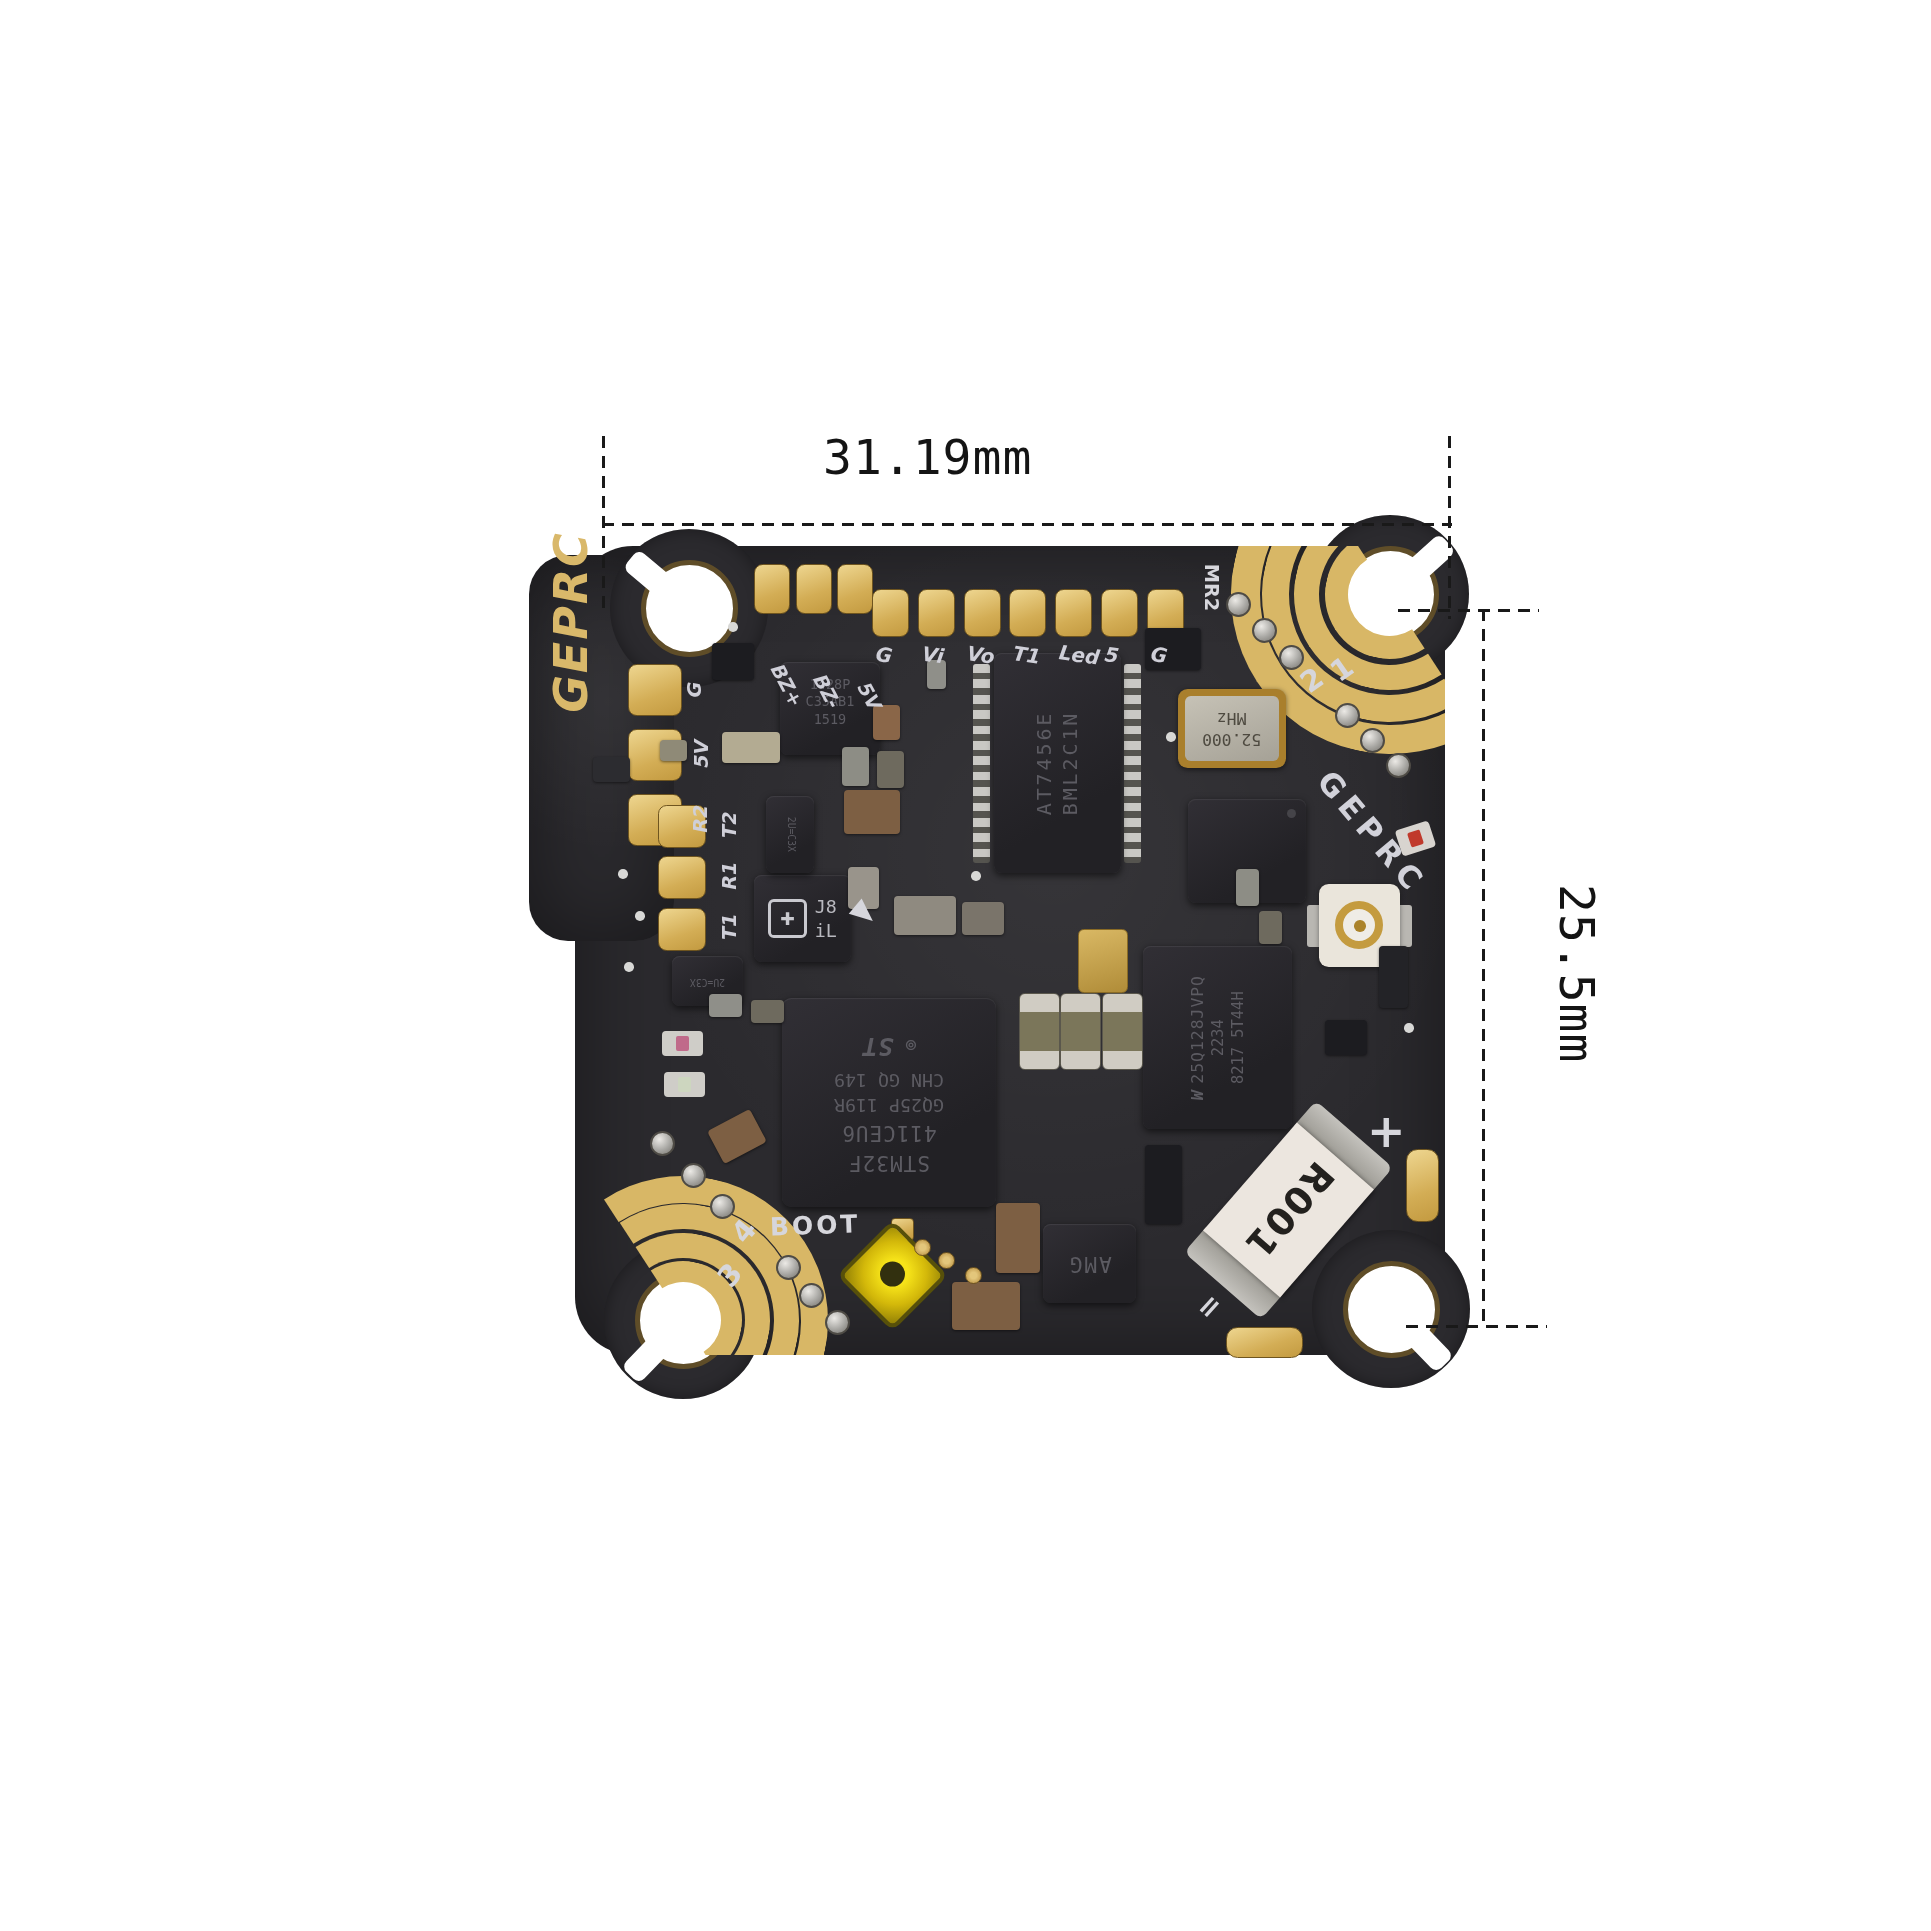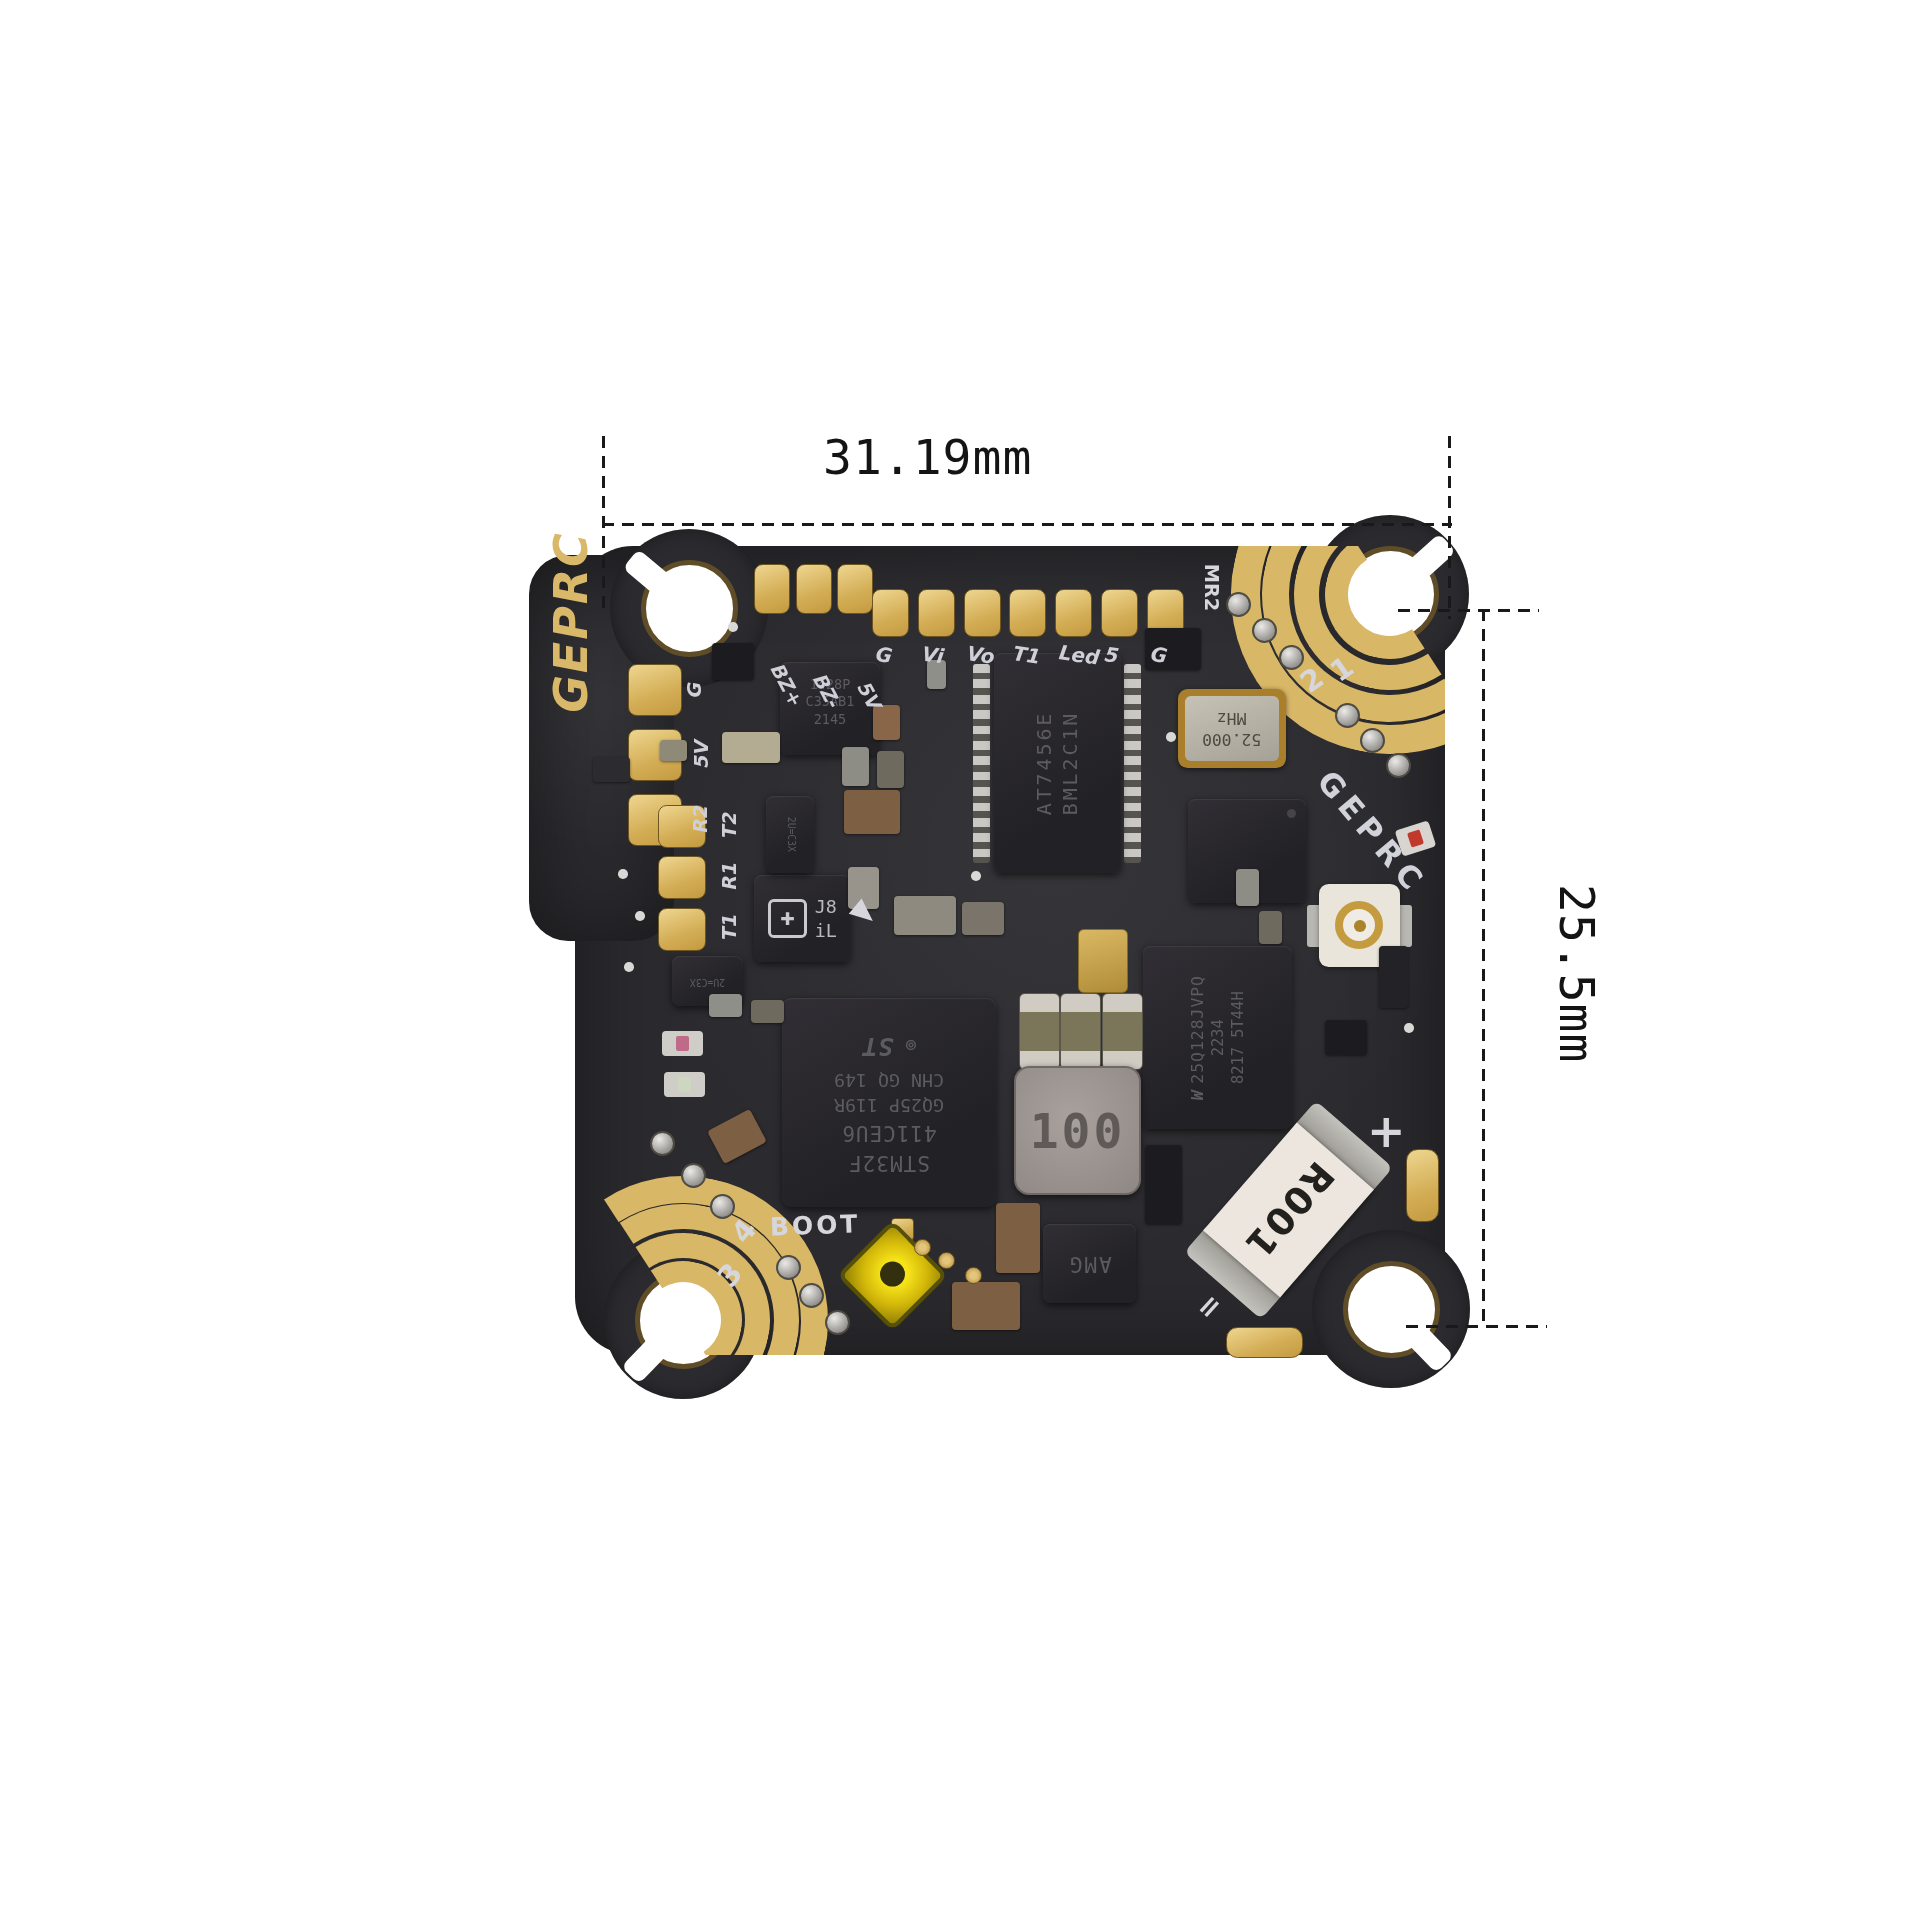--- a/index.html
+++ b/index.html
@@ -84,21 +84,21 @@
 
   <div class="notch" style="left:677px;top:531px;transform:rotate(-50deg)"></div>
   <div class="notch" style="left:1378px;top:517px;transform:rotate(48deg)"></div>
   <div class="notch" style="left:671px;top:1243px;transform:rotate(-136deg)"></div>
   <div class="notch" style="left:1379px;top:1232px;transform:rotate(136deg)"></div>
 
   <div class="chip" style="left:780px;top:662px;width:100px;height:93px">
     <div class="chiptext" style="font-size:13.5px;padding-top:13.5px">
       <div>1428P</div>
       <div>C35AB1</div>
-      <div>2145</div>
+      <div>1519</div>
     </div>
   </div>
 
   <div class="pinstrip" style="left:973px;top:664px;height:199px"></div>
   <div class="pinstrip" style="left:1124px;top:664px;height:199px"></div>
   <div class="chip" style="left:994px;top:653px;width:127px;height:220px;display:flex;align-items:center;justify-content:center">
     <div class="chiptext" style="transform:rotate(-90deg);white-space:nowrap;font-size:20px;letter-spacing:2.9px">
       <div>AT7456E</div>
       <div>BML2C1N</div>
     </div>
@@ -152,24 +152,20 @@
       </div>
       <div style="font-size:15.4px">2234</div>
       <div style="font-size:15.4px">8217 5T44H</div>
     </div>
   </div>
 
   <div class="mlcc" style="left:1019px;top:993px"></div>
   <div class="mlcc" style="left:1060px;top:993px"></div>
   <div class="mlcc" style="left:1102px;top:993px"></div>
 
-  <div class="abs" style="left:1014px;top:1066px;width:127px;height:129px;border-radius:15.4px;z-index:6;border:2.9px solid #6e6966;box-sizing:border-box;
-       background:radial-gradient(circle at 45% 40%,#a8a19d,#8e8784);display:flex;align-items:center;justify-content:center;box-shadow:0 2.9px 7.7px rgba(0,0,0,.5)">
-    <div style="font-size:48px;font-weight:bold;color:#5f5a57;letter-spacing:2.9px;font-family:'DejaVu Sans Mono',monospace">100</div>
-  </div>
 
   <div class="abs" style="left:1078px;top:929px;width:50px;height:64px;border-radius:5.8px;z-index:6;border:1.9px solid #8a6b25;box-sizing:border-box;
        background:linear-gradient(165deg,#d9b864,#b08c38)"></div>
 
   <div class="chip" style="left:1043px;top:1224px;width:93px;height:79px;display:flex;align-items:center;justify-content:center">
     <div class="chiptext" style="transform:rotate(180deg);font-size:21px;letter-spacing:1.9px">AMG</div>
   </div>
 
   <div class="abs" style="left:1188px;top:1159px;width:201px;height:102px;transform:rotate(-49deg);z-index:6">
     <div style="position:absolute;left:0;top:0;width:33px;height:102px;background:linear-gradient(90deg,#c4c2bd,#98968f);border-radius:7.7px 0 0 7.7px"></div>

